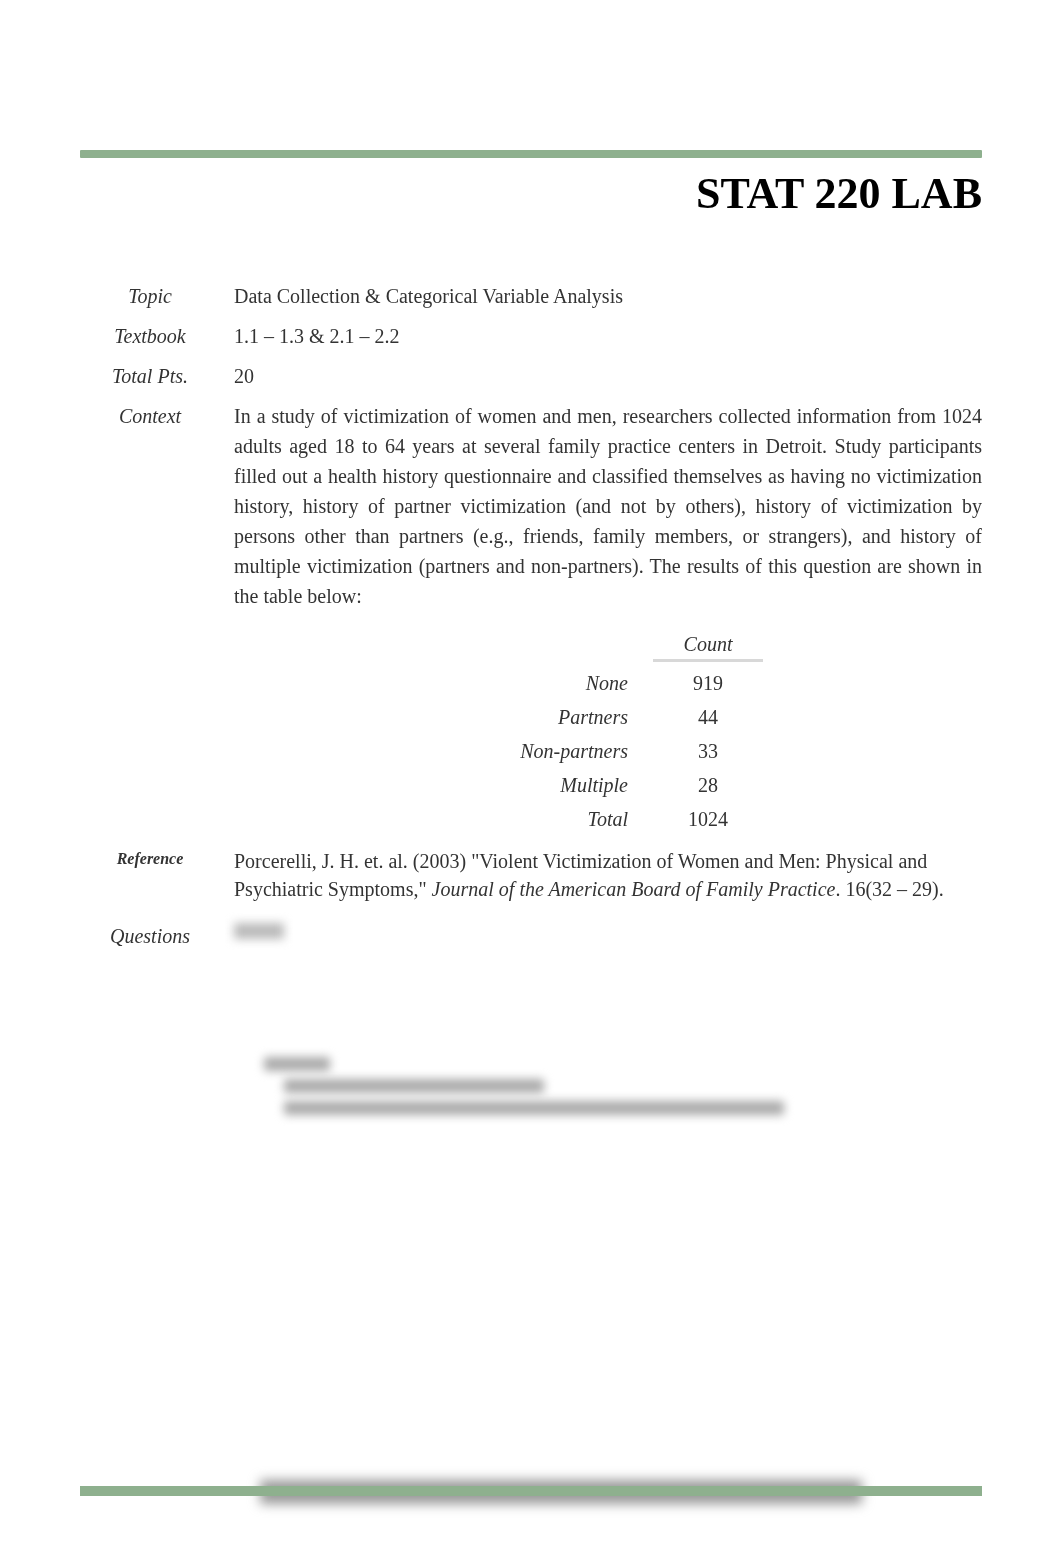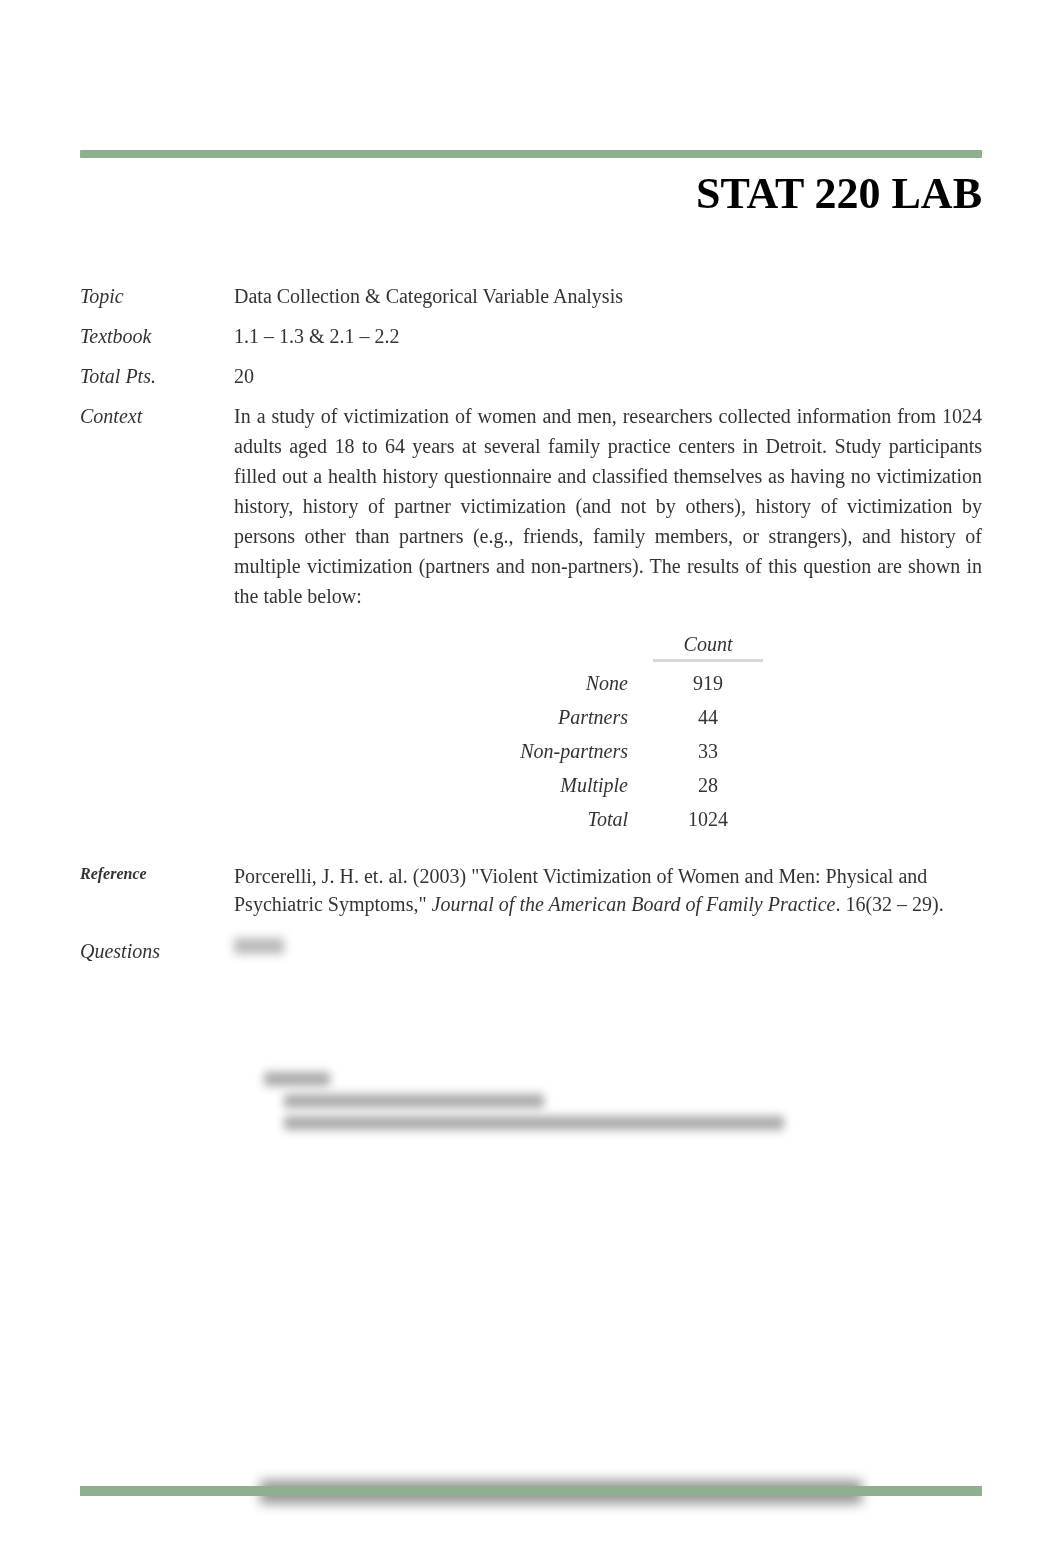--- a/index.html
+++ b/index.html
@@ -48,38 +48,38 @@
       display: grid;
       grid-template-columns: 140px 1fr;
       column-gap: 14px;
       row-gap: 10px;
       font-size: 20px;
       line-height: 1.5;
     }
 
     .label {
       font-style: italic;
-      text-align: left;
+      text-align: center;
       color: #333;
     }
 
     .value {
       text-align: left;
       color: #333;
     }
 
     .context-text {
       text-align: justify;
       font-size: 20px;
       line-height: 1.5;
       color: #333;
     }
 
     .data-table {
-      margin: 18px auto 16px auto;
+      margin: 18px auto 1px auto;
       width: 340px;
       font-size: 20px;
     }
 
     .data-table-header {
       display: grid;
       grid-template-columns: 200px 140px;
     }
 
     .col-count-header {

